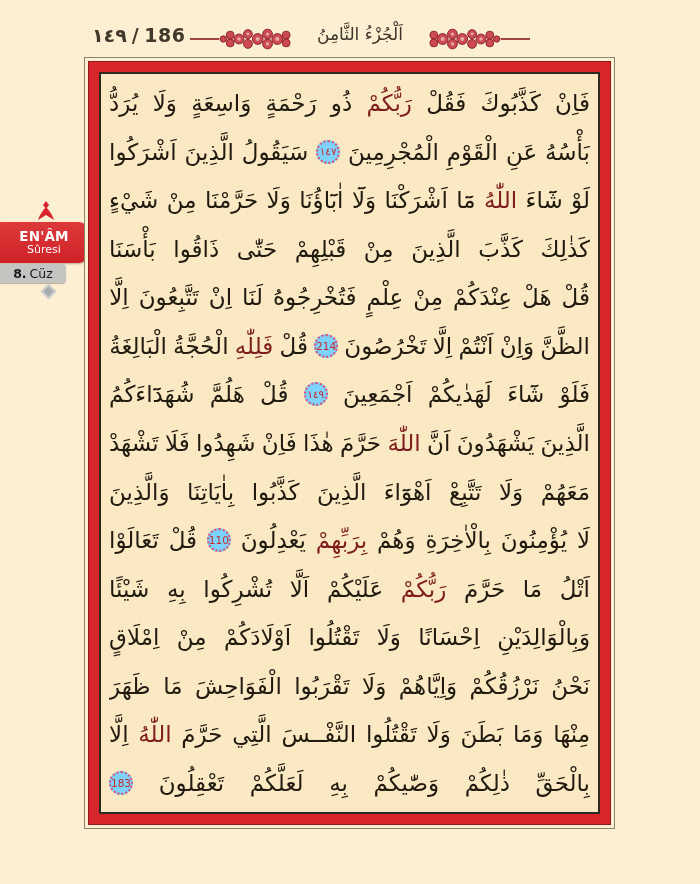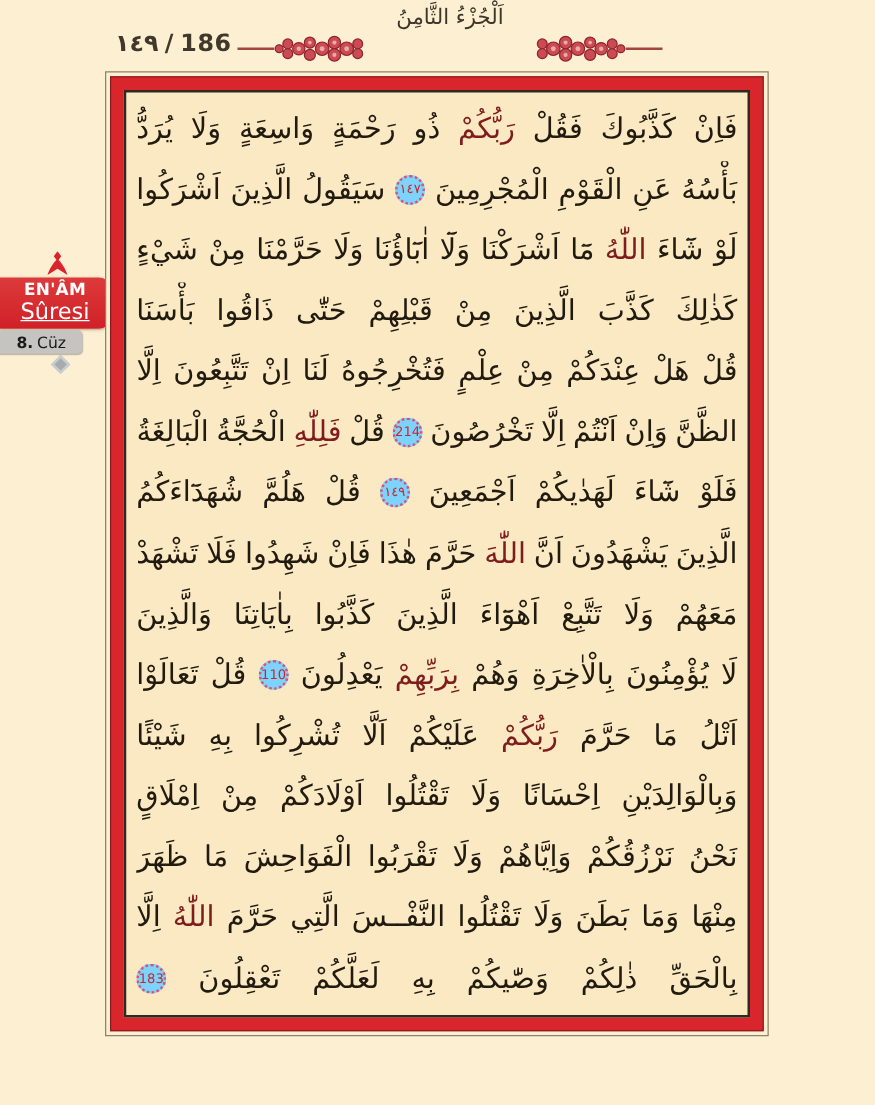--- a/index.html
+++ b/index.html
@@ -8,21 +8,21 @@
     background:#fdefd2;
     font-family:"DejaVu Sans",sans-serif;
   }
   
   .page-number{
     position:absolute;left:92px;top:23px;height:24px;
     display:flex;align-items:center;gap:5px;direction:ltr;
     font-weight:bold;font-size:19px;color:#40382b;letter-spacing:.5px;
   }
   .juz-title{
-    position:absolute;left:298px;top:4px;width:124px;text-align:center;
+    position:absolute;left:298px;top:24px;width:124px;text-align:center;
     font-size:17px;color:#3d352a;direction:rtl;
   }
   .orn{position:absolute;top:26px;width:108px;height:26px;}
   .orn-left{left:188px;}
   .orn-right{left:424px;transform:scaleX(-1);}
   
   .frame-outer{
     position:absolute;left:84px;top:57px;width:531px;height:772px;
     box-sizing:border-box;border:1px solid #8b8468;background:#fdefd2;padding:3px;
   }
@@ -52,21 +52,21 @@
   
   .tab-red{
     position:absolute;left:0;top:222px;width:88px;height:41px;
     background:linear-gradient(#dd3a3a,#cf2128);
     border-radius:0 9px 9px 0;
     display:flex;flex-direction:column;align-items:center;justify-content:center;
     color:#fff;text-align:center;line-height:1.1;
     box-shadow:0 1px 2px rgba(90,20,20,.35);
   }
   .tab-red .l1{font-weight:bold;font-size:13.5px;letter-spacing:.2px;}
-  .tab-red .l2{font-size:18px;text-decoration:underline;}
+  .tab-red .l2{font-size:11px;}
   .tab-gray{
     position:absolute;left:0;top:264px;width:66px;height:19px;
     background:#c6c4c1;border-radius:0 4px 4px 0;
     display:flex;align-items:center;justify-content:center;gap:3px;
     color:#191919;font-size:12.5px;box-shadow:0 1px 1px rgba(80,80,80,.4);
   }
   .tab-gray .num{font-weight:bold;}
   .tab-orn-top{position:absolute;left:36px;top:201px;width:20px;height:20px;}
   .tab-orn-bottom{
     position:absolute;left:43px;top:286px;width:11px;height:11px;

